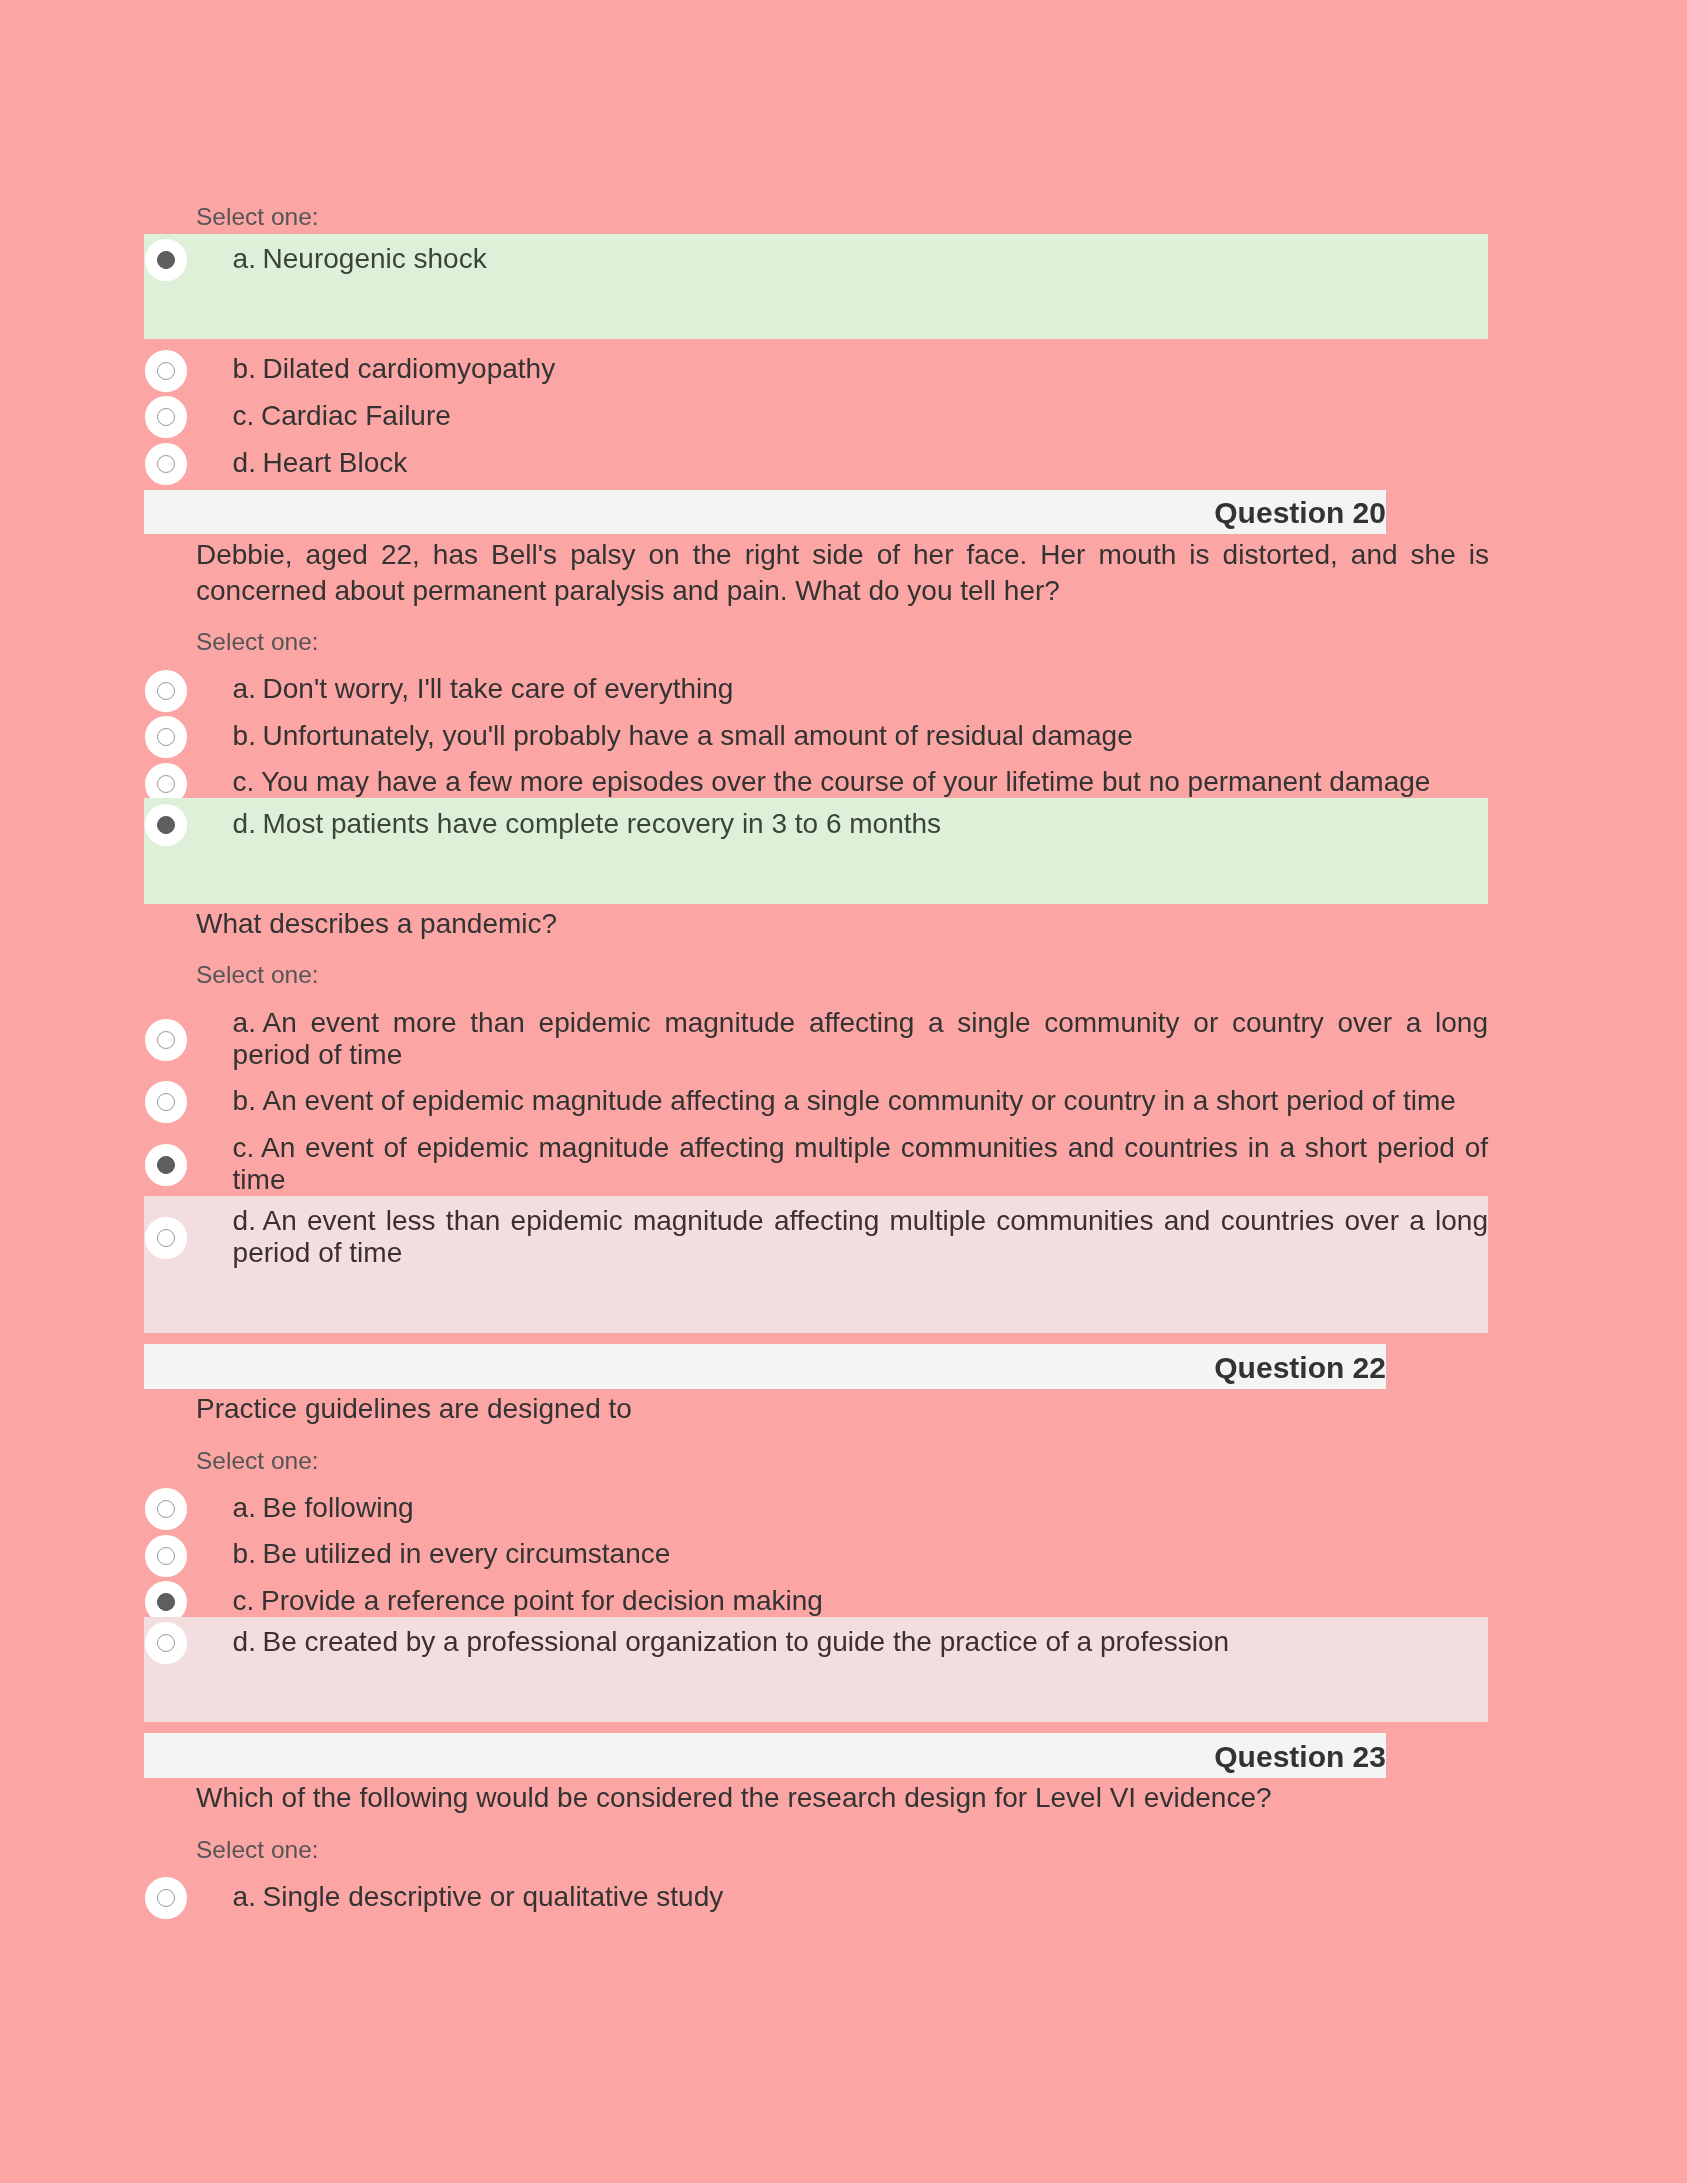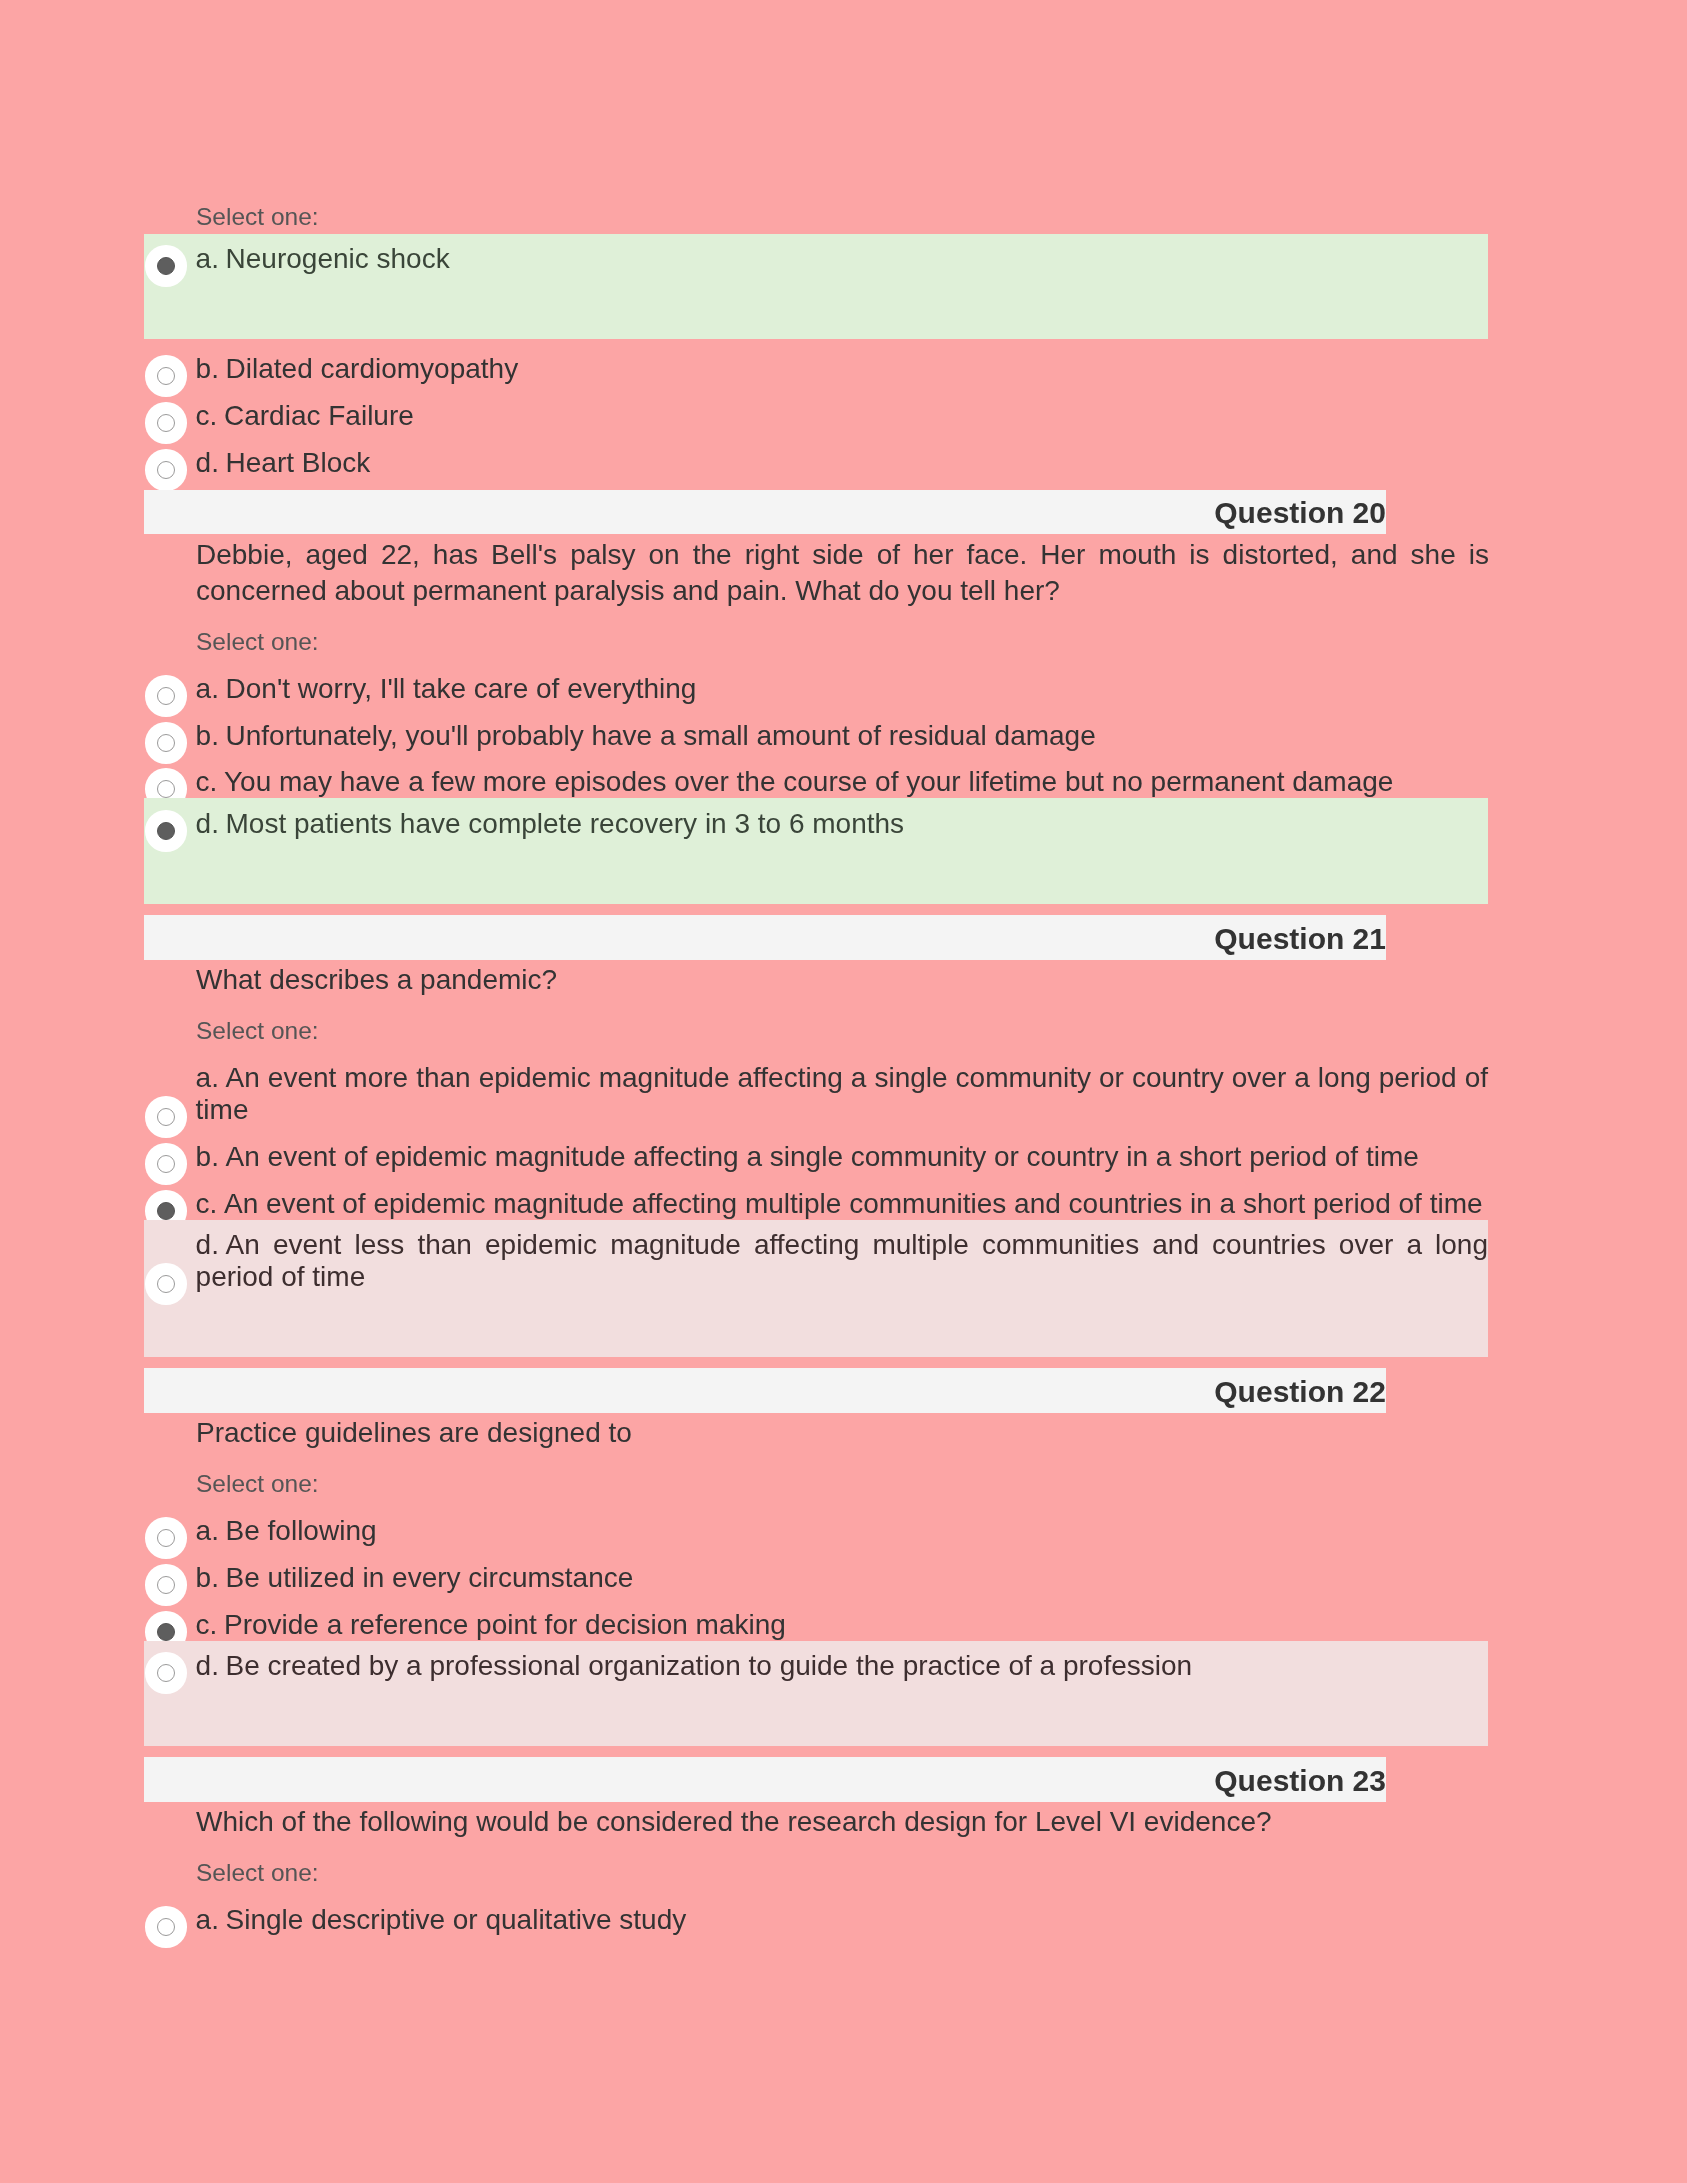--- a/index.html
+++ b/index.html
@@ -21,21 +21,21 @@
 
   .optlist{margin:0;padding:0;list-style:none;position:relative;}
   .opt{position:relative;padding:0;}
   .opt .hl{position:absolute;left:0;top:0;width:1344px;height:100%;}
   .opt.green .hl{background:#dff0d8;}
   .opt.red .hl{background:#f2dede;}
   .opt.green, .opt.red{padding-bottom:64px;}
   .opt.green .opttext{color:#3a4539;}
   .opt.red .opttext{color:#3d2e2f;}
   .opt.green>.optrow, .opt.red>.optrow{padding-top:9.3px;}
-  .optrow{position:relative;display:flex;align-items:flex-end;padding:14.6px 0 0 0;}
+  .optrow{position:relative;display:flex;align-items:center;padding:14.6px 0 0 0;gap:37px;}
   .radio{flex:0 0 auto;width:18px;height:18px;border:1.3px solid #9a9a9a;border-radius:50%;
          background:#ffffff;margin:2.6px 0 0 12.6px;box-sizing:border-box;
          box-shadow:0 0 0 12px #ffffff;}
   .radio.sel{background:#5e5e5e;border:1.3px solid #545454;}
   .opttext{font-size:28px;color:#333;line-height:32px;width:1293px;text-align:justify;
            margin-left:21px;}
   .optletter{padding-right:6.6px;}
 </style>
 </head>
 <body>
@@ -102,25 +102,20 @@
         <li class="opt green">
           <div class="hl"></div>
           <div class="optrow">
             <span class="radio sel"></span>
             <span class="opttext"><span class="optletter">d.</span><span>Most patients have complete recovery in 3 to 6 months</span></span>
           </div>
         </li>
       </ul>
     </section>
     <section class="qblock">
-      <div class="qhead">
-        <div class="qhead-inner">
-          <div class="qnum">Question 21</div>
-        </div>
-      </div>
       <div class="qtext">What describes a pandemic?</div>
       <div class="selone">Select one:</div>
       <ul class="optlist">
         <li class="opt">
           <div class="optrow">
             <span class="radio"></span>
             <span class="opttext"><span class="optletter">a.</span><span>An event more than epidemic magnitude affecting a single community or country over a long period of time</span></span>
           </div>
         </li>
         <li class="opt">

